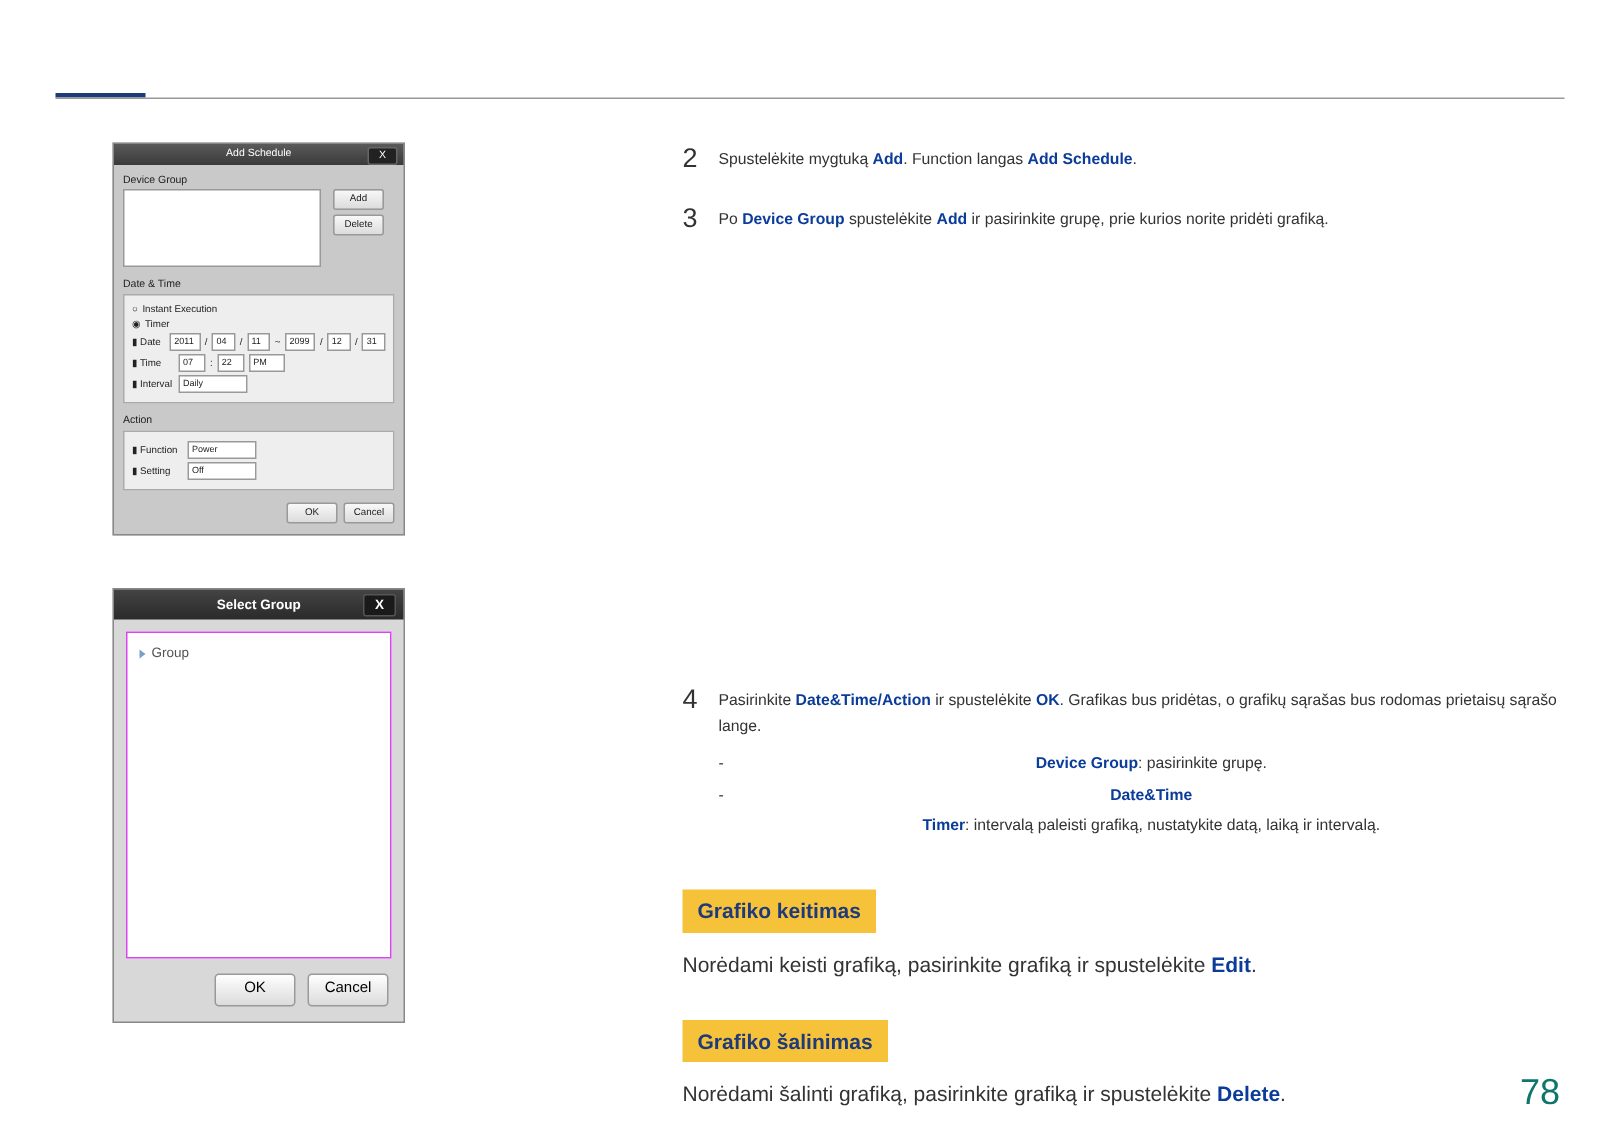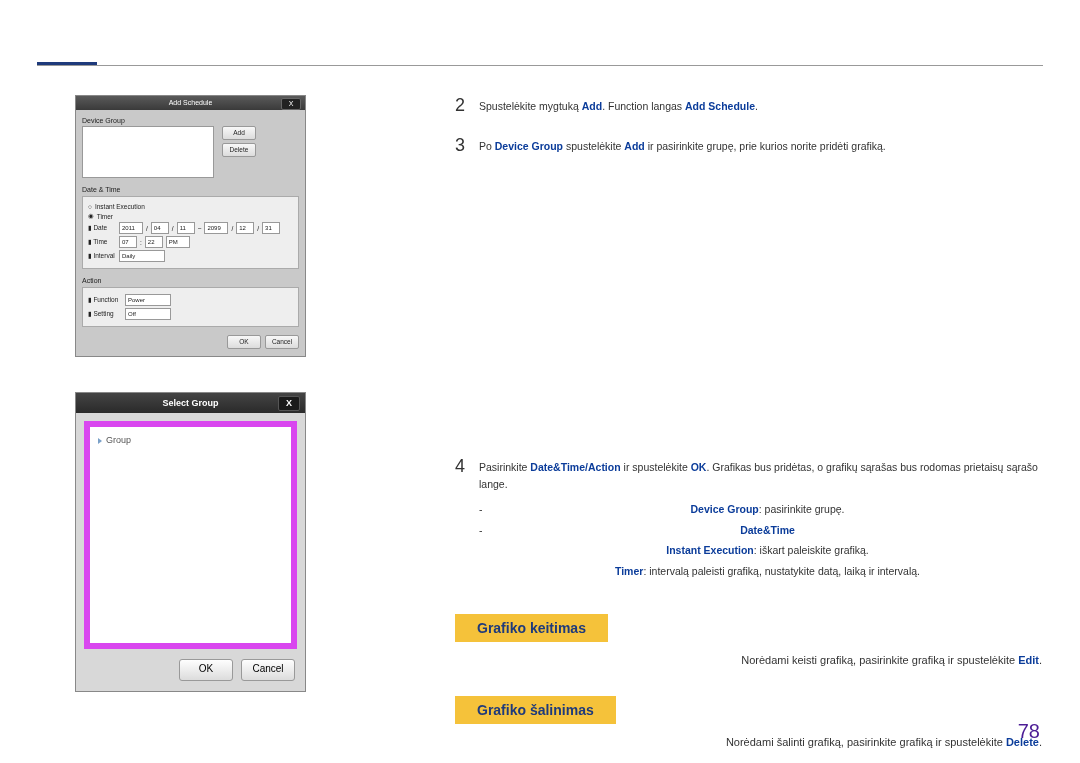--- a/index.html
+++ b/index.html
@@ -22,29 +22,29 @@
     position: absolute;
     top: 62px;
     left: 37px;
     width: 60px;
     border-top: 3px solid #1e3a7b;
   }
   .page-num {
     position: absolute;
     bottom: 20px;
     right: 40px;
-    font-size: 20px;
-    color: #4c1d95;
+    font-size: 24px;
+    color: #0f766e;
     margin-top: 40px;
   }
   .left-col {
     position: absolute;
     left: 75px;
     top: 95px;
-    width: 231px;
+    width: 195px;
   }
   .right-col {
     position: absolute;
     left: 455px;
     top: 95px;
     right: 38px;
     font-size: 10.5px;
     color: #333;
     line-height: 1.6;
   }
@@ -165,21 +165,21 @@
     border-radius: 2px;
     color: #fff;
     font-size: 9px;
     text-align: center;
     line-height: 12px;
   }
   .dlg2-body {
     background: #fff;
     margin: 8px 8px 0 8px;
     height: 200px;
-    border: 6px solid #d946ef;
+    border: 1px solid #d946ef;
     font-size: 9px;
     padding: 8px;
     color: #555;
   }
   .tri { display:inline-block; width:0; height:0; border-top:3px solid transparent; border-bottom:3px solid transparent; border-left:4px solid #7aa0c8; margin-right:4px; vertical-align:middle;}
   .dlg2-foot {
     display: flex;
     justify-content: flex-end;
     gap: 8px;
     padding: 10px;
@@ -207,24 +207,24 @@
   .blue { color: #0b3c9a; font-weight: bold; }
   .sub-list { margin: 8px 0 0 0; padding: 0; list-style: none; text-align: center; }
   .sub-list li { position: relative; padding-left: 14px; margin: 4px 0; }
   .sub-list li::before { content: "-"; position: absolute; left: 0; }
   .h3 {
     display: inline-block;
     background: #f5c23a;
     color: #1e3a7b;
     font-weight: bold;
     font-size: 14px;
-    padding: 3px 22px;
+    padding: 3px 10px;
     margin: 12px 0 6px;
   }
-  .para { font-size: 11px; margin: 4px 0 14px; text-align: right; }
+  .para { font-size: 14px; margin: 4px 0 14px; }
 </style>
 </head>
 <body>
 
 <div class="accent-rule"></div>
 <div class="top-rule"></div>
 <div class="page-num">78</div>
 
 <div class="left-col">
 
@@ -321,21 +321,20 @@
 
   <div class="step" style="margin-top:300px">
     <div class="step-num">4</div>
     <div class="step-body">
       <span>Pasirinkite </span><span class="blue">Date&amp;Time</span><span class="blue">/</span><span class="blue">Action</span><span> ir spustelėkite </span><span class="blue">OK</span><span>. Grafikas bus pridėtas, o grafikų sąrašas bus rodomas prietaisų sąrašo lange.</span>
 
       <ul class="sub-list">
         <li><span class="blue">Device Group</span><span>: pasirinkite grupę.</span></li>
         <li>
           <span class="blue">Date&amp;Time</span>
-          <div style="margin-top:4px"><span class="blue">Instant Execution</span><span>: iškart paleiskite grafiką.</span></div>
           <div style="margin-top:4px"><span class="blue">Timer</span><span>: intervalą paleisti grafiką, nustatykite datą, laiką ir intervalą.</span></div>
         </li>
       </ul>
     </div>
   </div>
 
   <div class="h3">Grafiko keitimas</div>
   <div class="para">
     <span>Norėdami keisti grafiką, pasirinkite grafiką ir spustelėkite </span><span class="blue">Edit</span><span>.</span>
   </div>

